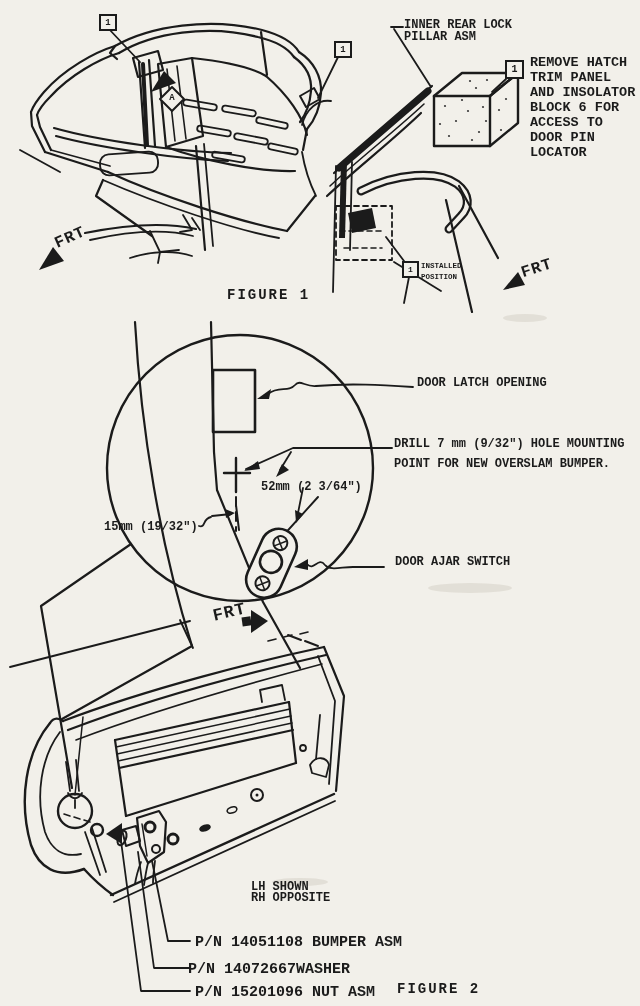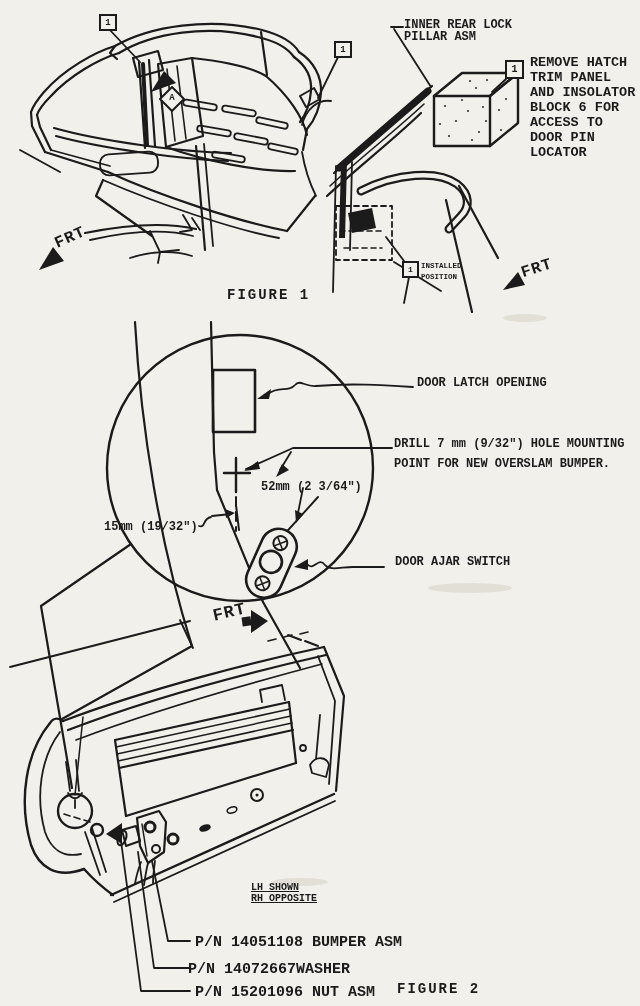--- a/index.html
+++ b/index.html
@@ -12,21 +12,21 @@
   #lineart{position:absolute;left:0;top:0;}
   .lbl{
     position:absolute; font-weight:bold; color:#1b1b1b;
     white-space:pre-line; line-height:1.15;
   }
   .t13{font-size:13.5px; line-height:15px;}
   .t12{font-size:12px;}
   .drill{font-size:12px; line-height:20px;}
   .pn{font-size:15px;}
   .tiny{font-size:12px; line-height:11.5px;}
-  .tiny2{font-size:10px; line-height:11px; text-decoration:underline;}
+  .tiny2{font-size:12px; line-height:11px; }
   .inst{font-size:7.5px; line-height:11px;}
   .caption{font-size:14px; letter-spacing:2px;}
   .frt{font-size:16px; letter-spacing:1px;}
   .frt2{font-size:17px; letter-spacing:1px;}
   .cbox{
     position:absolute; border:2px solid #1b1b1b; background:#f2f0ea;
     display:flex; align-items:center; justify-content:center;
     font-weight:bold; font-size:9px;
   }
   .marker-a{

